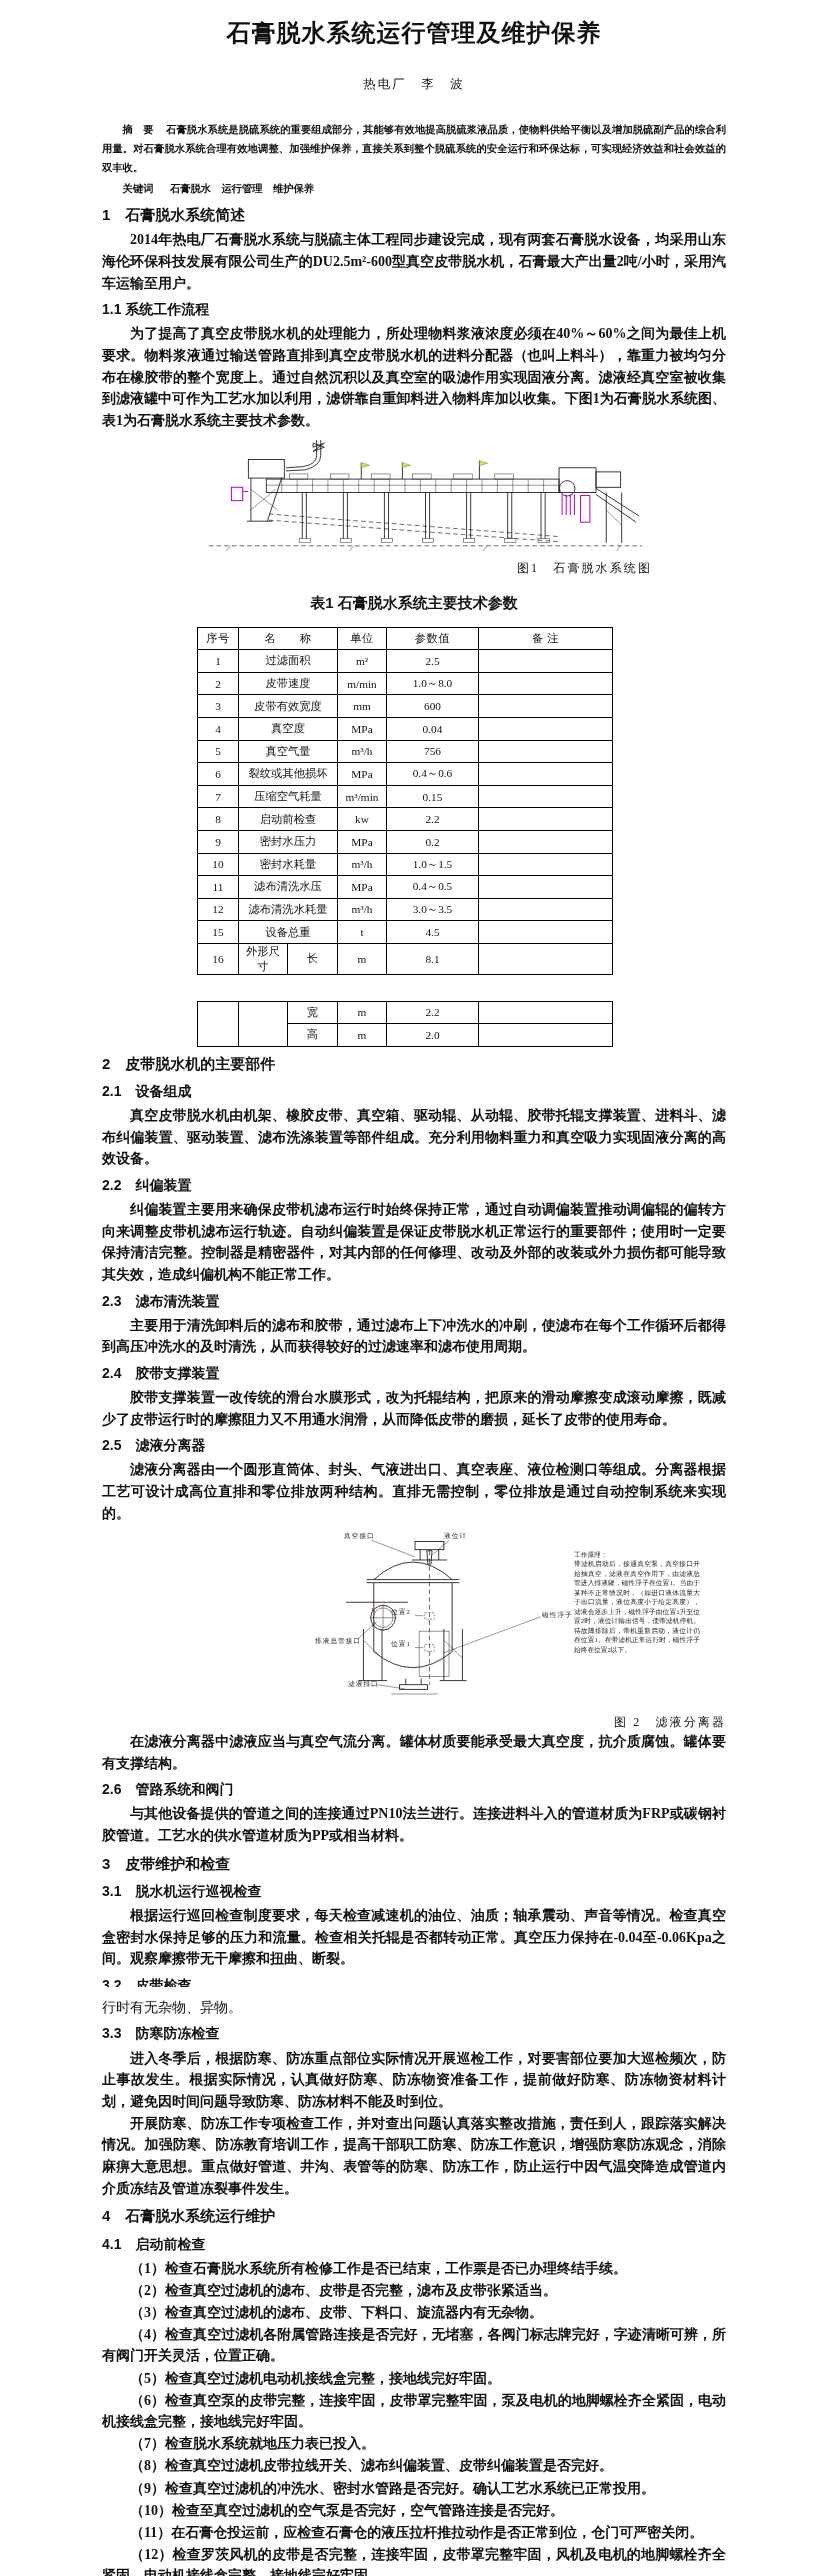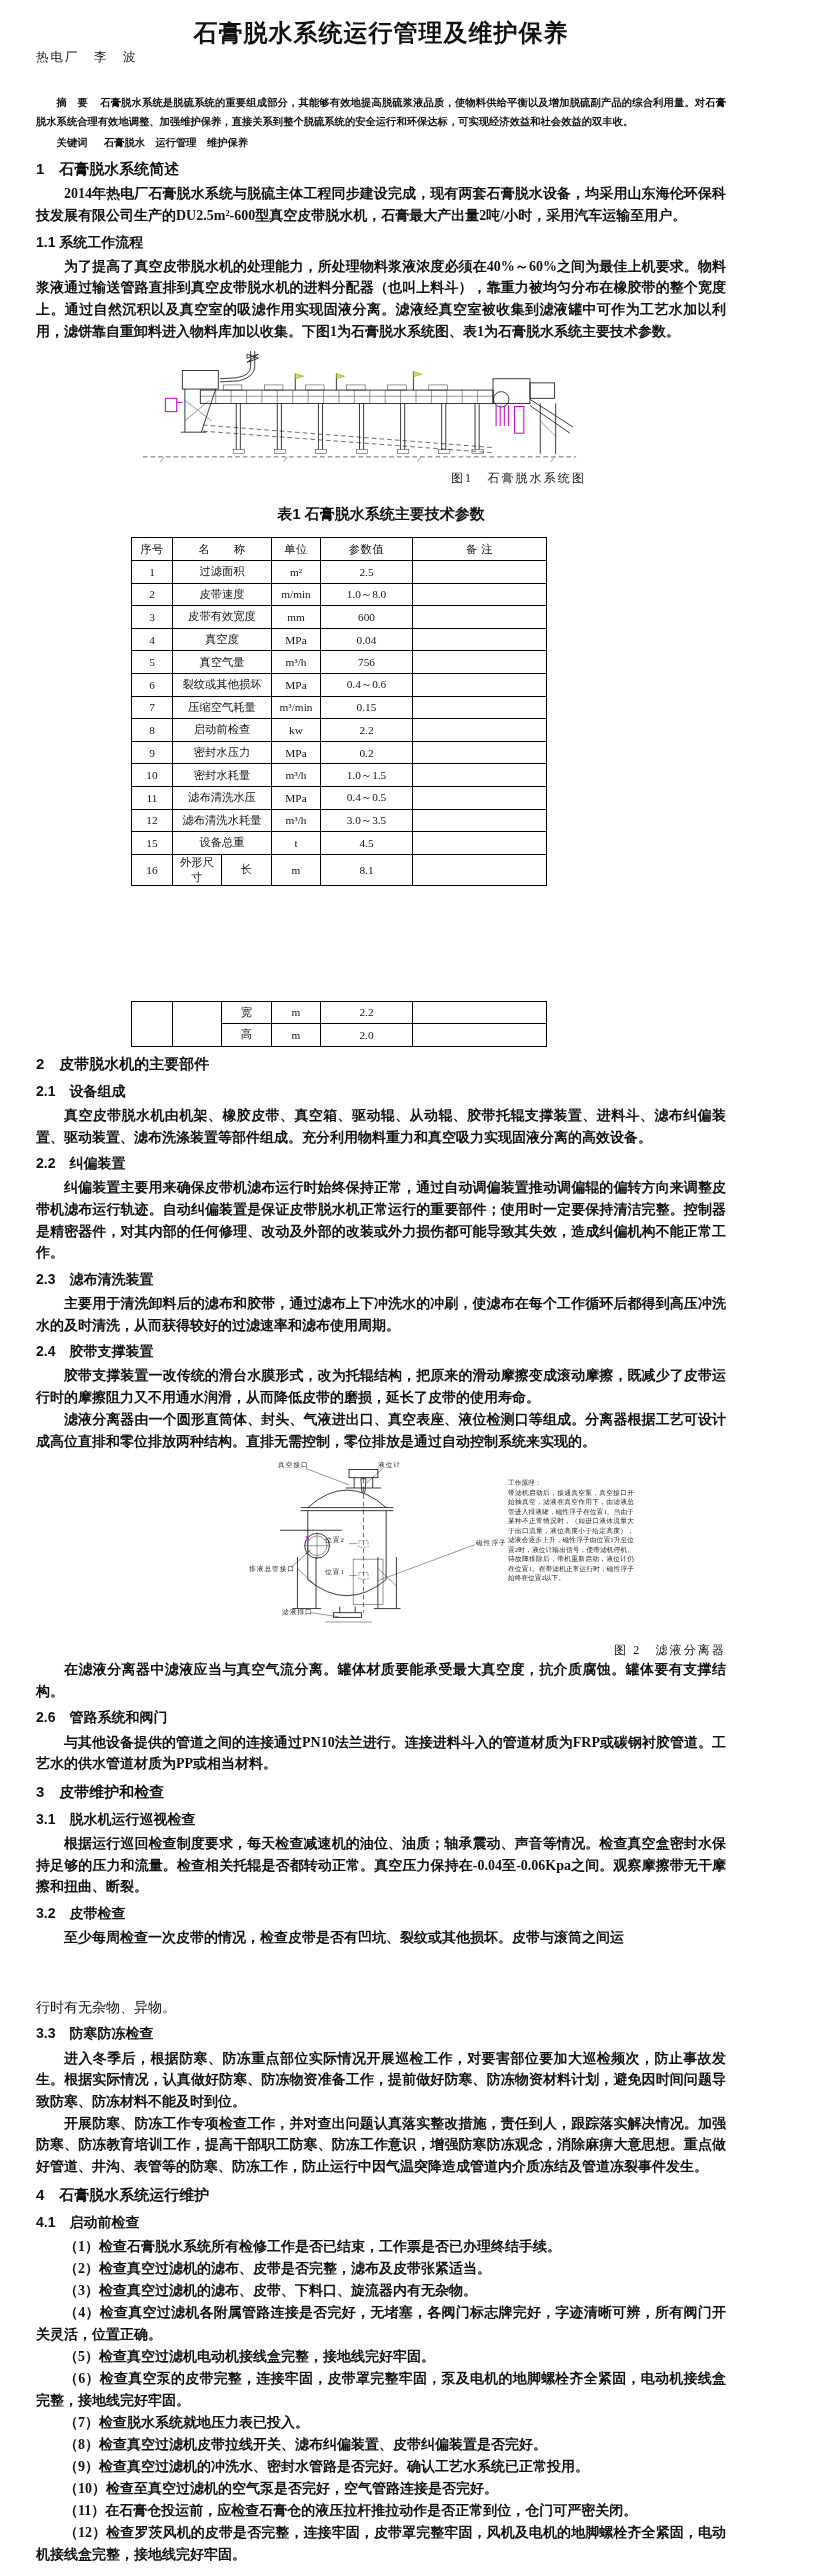--- a/index.html
+++ b/index.html
@@ -1,25 +1,25 @@
 <!DOCTYPE html>
 <html style="font-size:8.2px"><head>
 <meta charset="utf-8">
 <style>
   html,body{margin:0;padding:0;background:#ffffff;}
   body{width:818px;height:3056px;overflow:hidden;color:#111;
        font-family:"Liberation Serif","DejaVu Serif",serif;}
-  .page{box-sizing:border-box;padding-left:36px;padding-right:92px;overflow:hidden;position:relative;}
+  .page{box-sizing:border-box;padding-left:102px;padding-right:92px;overflow:hidden;position:relative;}
   #page1{height:983px;padding-top:13.4px;}
   #page2{height:1004px;padding-top:17.5px;}
   #page3{height:1070px;padding-top:9.3px;}
 
   .doc-title{font-family:"Liberation Sans","DejaVu Sans",sans-serif;font-weight:bold;
              font-size:24px;text-align:center;margin:4.1px 0 0 0;letter-spacing:1px;}
-  .author-line{text-align:left;font-size:12.4px;letter-spacing:2.1px;}
+  .author-line{text-align:center;font-size:12.4px;margin-top:27px;letter-spacing:2.1px;}
   .abstract{margin-top:27px;font-family:"Liberation Sans","DejaVu Sans",sans-serif;
             font-weight:bold;font-size:10.3px;line-height:19px;text-align:justify;text-indent:2em;}
   .abstract .abs-label{margin-right:1.2em;}
   .keywords{margin-top:2.1px;font-family:"Liberation Sans","DejaVu Sans",sans-serif;
             font-weight:bold;font-size:10.3px;line-height:18.5px;text-indent:2em;}
   .keywords .kw-label{margin-right:1.6em;}
 
   .h1{font-family:"Liberation Sans","DejaVu Sans",sans-serif;font-weight:bold;
       font-size:15px;line-height:24px;margin:5.2px 0 2.1px 0;}
   .h2{font-family:"Liberation Sans","DejaVu Sans",sans-serif;font-weight:bold;
@@ -336,20 +336,21 @@
   <div>
       <div class="h1">2　皮带脱水机的主要部件</div>
       <div class="h2">2.1　设备组成</div>
       <div class="p">真空皮带脱水机由机架、橡胶皮带、真空箱、驱动辊、从动辊、胶带托辊支撑装置、进料斗、滤布纠偏装置、驱动装置、滤布洗涤装置等部件组成。充分利用物料重力和真空吸力实现固液分离的高效设备。</div>
       <div class="h2">2.2　纠偏装置</div>
       <div class="p">纠偏装置主要用来确保皮带机滤布运行时始终保持正常，通过自动调偏装置推动调偏辊的偏转方向来调整皮带机滤布运行轨迹。自动纠偏装置是保证皮带脱水机正常运行的重要部件；使用时一定要保持清洁完整。控制器是精密器件，对其内部的任何修理、改动及外部的改装或外力损伤都可能导致其失效，造成纠偏机构不能正常工作。</div>
       <div class="h2">2.3　滤布清洗装置</div>
       <div class="p">主要用于清洗卸料后的滤布和胶带，通过滤布上下冲洗水的冲刷，使滤布在每个工作循环后都得到高压冲洗水的及时清洗，从而获得较好的过滤速率和滤布使用周期。</div>
       <div class="h2">2.4　胶带支撑装置</div>
       <div class="p">胶带支撑装置一改传统的滑台水膜形式，改为托辊结构，把原来的滑动摩擦变成滚动摩擦，既减少了皮带运行时的摩擦阻力又不用通水润滑，从而降低皮带的磨损，延长了皮带的使用寿命。</div>
+      <div class="h2">2.5　滤液分离器</div>
       <div class="p">滤液分离器由一个圆形直筒体、封头、气液进出口、真空表座、液位检测口等组成。分离器根据工艺可设计成高位直排和零位排放两种结构。直排无需控制，零位排放是通过自动控制系统来实现的。</div>
     </div>
 
   <div class="fig2-wrap">
     <svg width="402" height="178" viewBox="0 0 780 345" style="position:absolute;left:0;top:0;">
 
       <line class="thin" x1="112" y1="20" x2="196" y2="52"></line>
       <line class="thin" x1="262" y1="20" x2="230" y2="48"></line>
 
       <rect class="ln" x="196" y="22" width="56" height="16"></rect>

